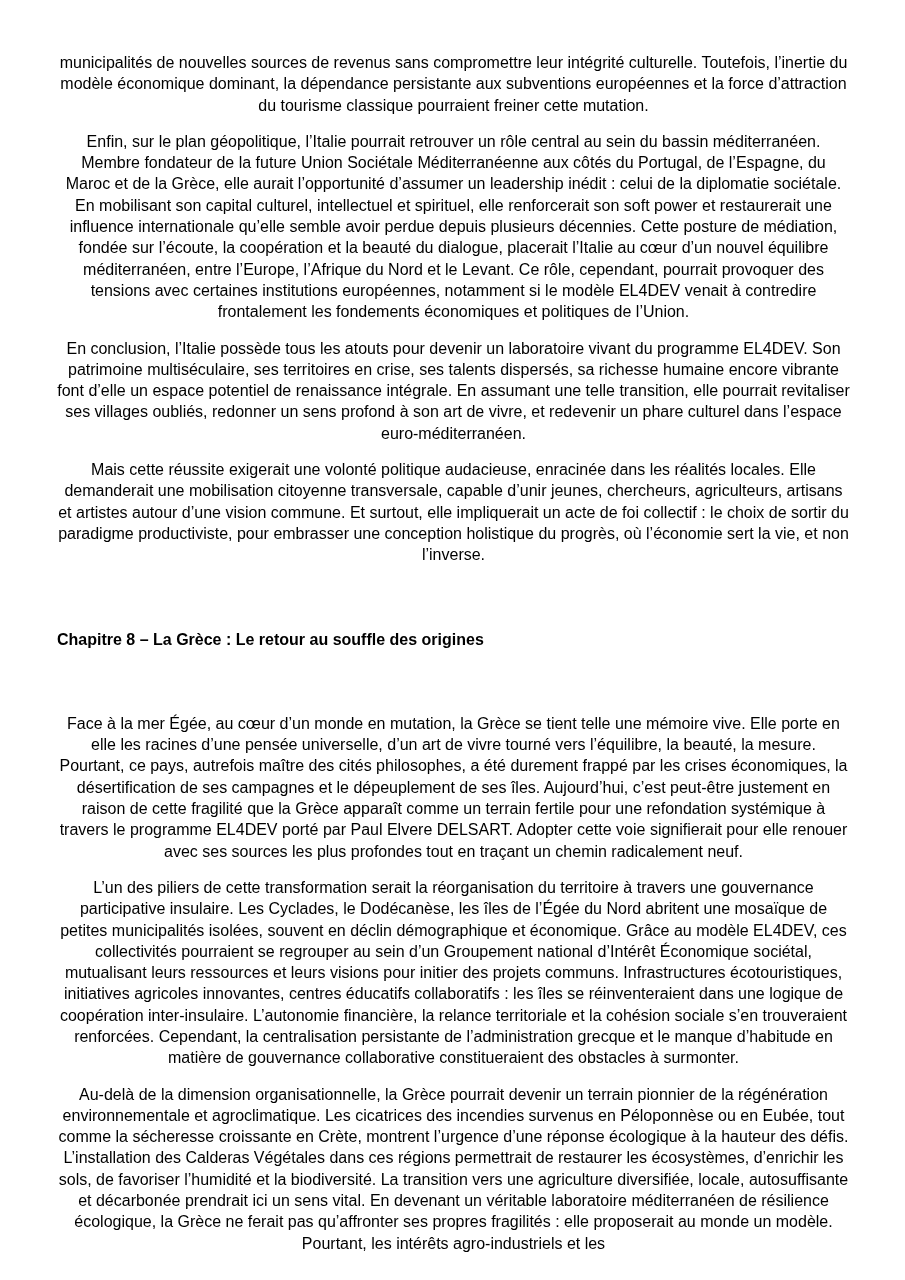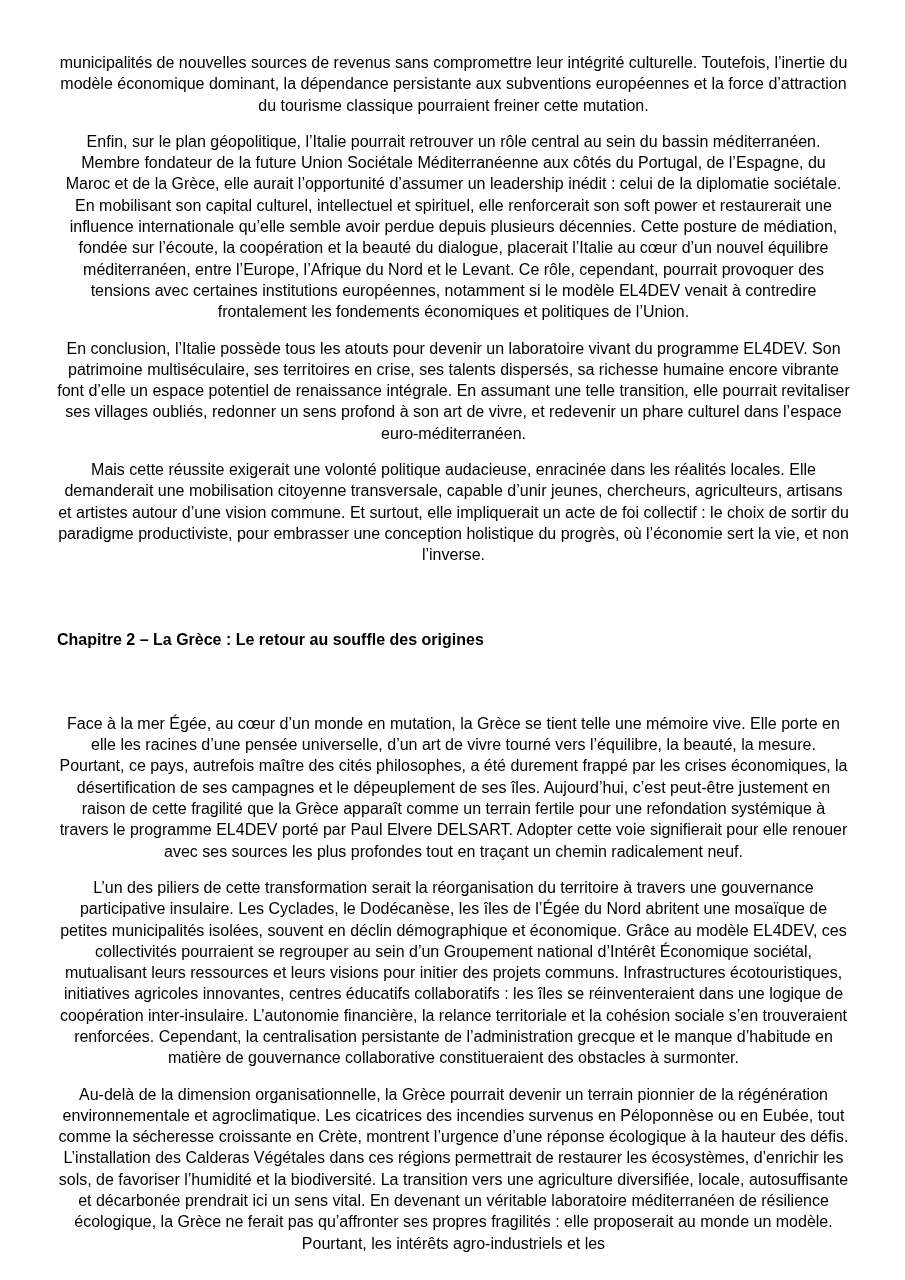--- a/index.html
+++ b/index.html
@@ -40,21 +40,21 @@
 <div class="page">
 
   <p class="para">municipalités de nouvelles sources de revenus sans compromettre leur intégrité culturelle. Toutefois, l’inertie du modèle économique dominant, la dépendance persistante aux subventions européennes et la force d’attraction du tourisme classique pourraient freiner cette mutation.</p>
 
   <p class="para">Enfin, sur le plan géopolitique, l’Italie pourrait retrouver un rôle central au sein du bassin méditerranéen. Membre fondateur de la future Union Sociétale Méditerranéenne aux côtés du Portugal, de l’Espagne, du Maroc et de la Grèce, elle aurait l’opportunité d’assumer un leadership inédit : celui de la diplomatie sociétale. En mobilisant son capital culturel, intellectuel et spirituel, elle renforcerait son soft power et restaurerait une influence internationale qu’elle semble avoir perdue depuis plusieurs décennies. Cette posture de médiation, fondée sur l’écoute, la coopération et la beauté du dialogue, placerait l’Italie au cœur d’un nouvel équilibre méditerranéen, entre l’Europe, l’Afrique du Nord et le Levant. Ce rôle, cependant, pourrait provoquer des tensions avec certaines institutions européennes, notamment si le modèle EL4DEV venait à contredire frontalement les fondements économiques et politiques de l’Union.</p>
 
   <p class="para">En conclusion, l’Italie possède tous les atouts pour devenir un laboratoire vivant du programme EL4DEV. Son patrimoine multiséculaire, ses territoires en crise, ses talents dispersés, sa richesse humaine encore vibrante font d’elle un espace potentiel de renaissance intégrale. En assumant une telle transition, elle pourrait revitaliser ses villages oubliés, redonner un sens profond à son art de vivre, et redevenir un phare culturel dans l’espace euro-méditerranéen.</p>
 
   <p class="para">Mais cette réussite exigerait une volonté politique audacieuse, enracinée dans les réalités locales. Elle demanderait une mobilisation citoyenne transversale, capable d’unir jeunes, chercheurs, agriculteurs, artisans et artistes autour d’une vision commune. Et surtout, elle impliquerait un acte de foi collectif : le choix de sortir du paradigme productiviste, pour embrasser une conception holistique du progrès, où l’économie sert la vie, et non l’inverse.</p>
 
-  <h2 class="chapter-heading">Chapitre 2 – La Grèce : Le retour au souffle des origines</h2>
+  <h2 class="chapter-heading">Chapitre 8 – La Grèce : Le retour au souffle des origines</h2>
 
   <p class="para">Face à la mer Égée, au cœur d’un monde en mutation, la Grèce se tient telle une mémoire vive. Elle porte en elle les racines d’une pensée universelle, d’un art de vivre tourné vers l’équilibre, la beauté, la mesure. Pourtant, ce pays, autrefois maître des cités philosophes, a été durement frappé par les crises économiques, la désertification de ses campagnes et le dépeuplement de ses îles. Aujourd’hui, c’est peut-être justement en raison de cette fragilité que la Grèce apparaît comme un terrain fertile pour une refondation systémique à travers le programme EL4DEV porté par Paul Elvere DELSART. Adopter cette voie signifierait pour elle renouer avec ses sources les plus profondes tout en traçant un chemin radicalement neuf.</p>
 
   <p class="para">L’un des piliers de cette transformation serait la réorganisation du territoire à travers une gouvernance participative insulaire. Les Cyclades, le Dodécanèse, les îles de l’Égée du Nord abritent une mosaïque de petites municipalités isolées, souvent en déclin démographique et économique. Grâce au modèle EL4DEV, ces collectivités pourraient se regrouper au sein d’un Groupement national d’Intérêt Économique sociétal, mutualisant leurs ressources et leurs visions pour initier des projets communs. Infrastructures écotouristiques, initiatives agricoles innovantes, centres éducatifs collaboratifs : les îles se réinventeraient dans une logique de coopération inter-insulaire. L’autonomie financière, la relance territoriale et la cohésion sociale s’en trouveraient renforcées. Cependant, la centralisation persistante de l’administration grecque et le manque d’habitude en matière de gouvernance collaborative constitueraient des obstacles à surmonter.</p>
 
   <p class="para">Au-delà de la dimension organisationnelle, la Grèce pourrait devenir un terrain pionnier de la régénération environnementale et agroclimatique. Les cicatrices des incendies survenus en Péloponnèse ou en Eubée, tout comme la sécheresse croissante en Crète, montrent l’urgence d’une réponse écologique à la hauteur des défis. L’installation des Calderas Végétales dans ces régions permettrait de restaurer les écosystèmes, d’enrichir les sols, de favoriser l’humidité et la biodiversité. La transition vers une agriculture diversifiée, locale, autosuffisante et décarbonée prendrait ici un sens vital. En devenant un véritable laboratoire méditerranéen de résilience écologique, la Grèce ne ferait pas qu’affronter ses propres fragilités : elle proposerait au monde un modèle. Pourtant, les intérêts agro-industriels et les</p>
 
 </div>
 
 </body></html>

